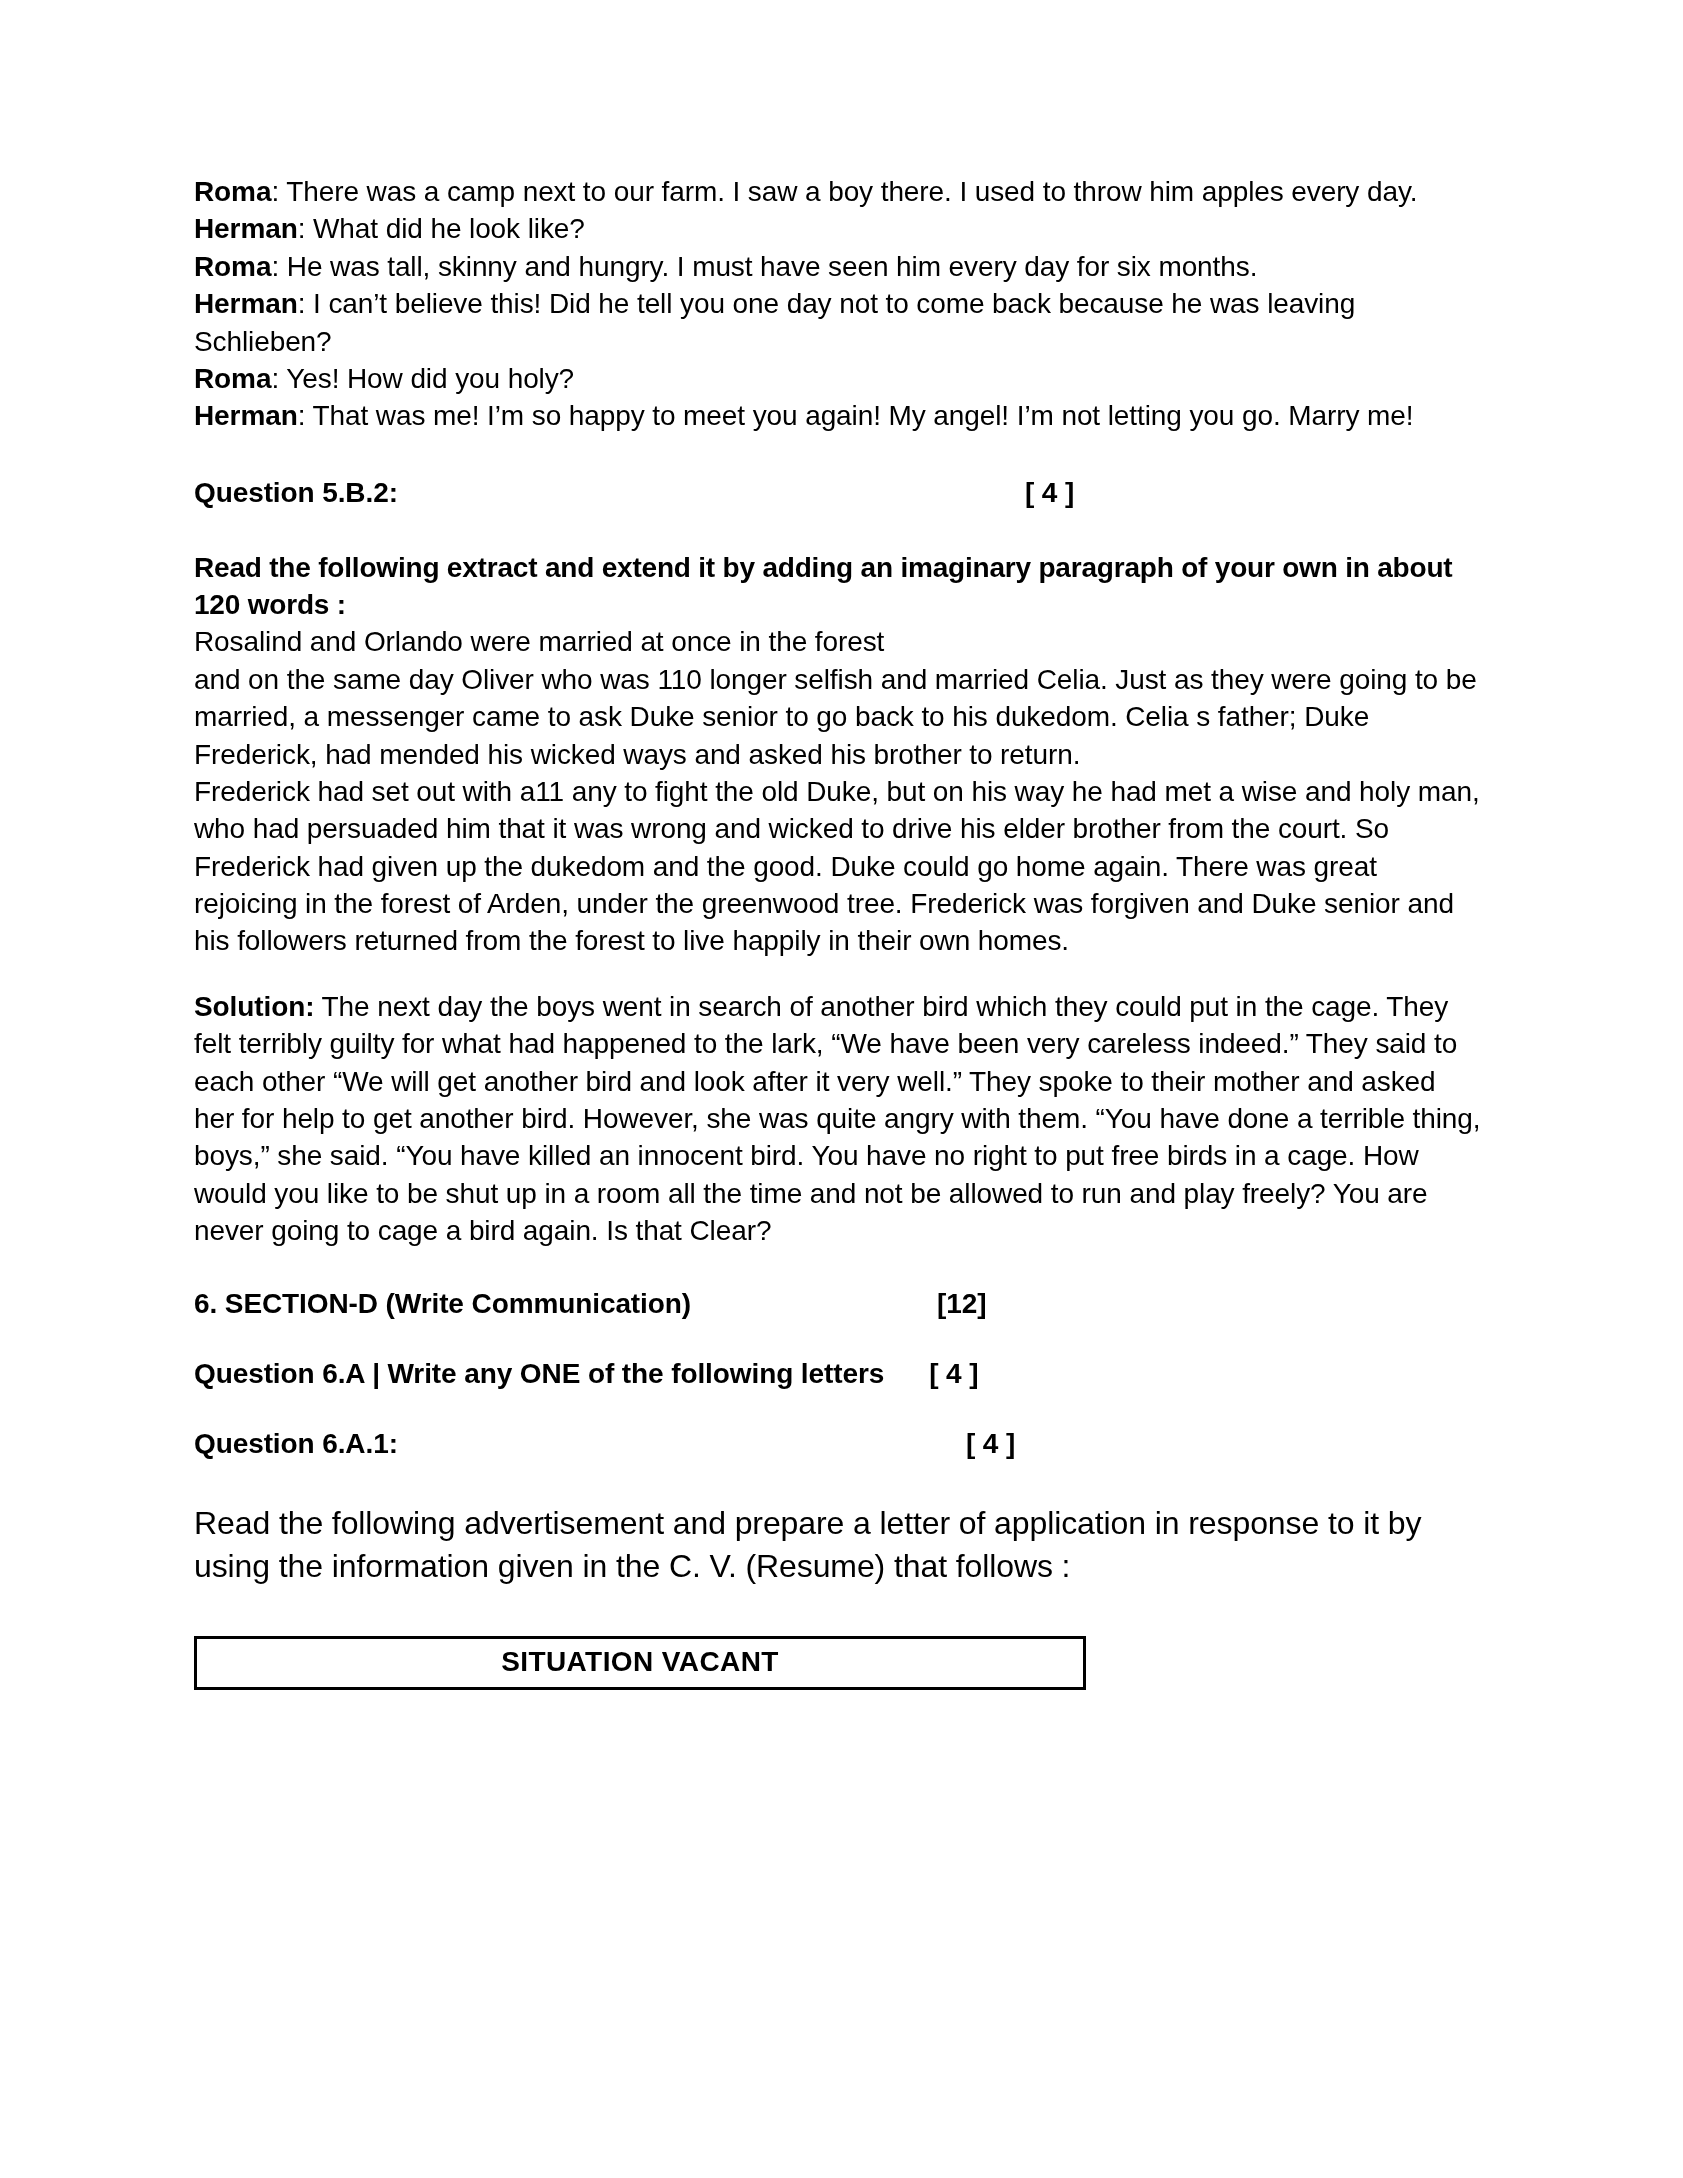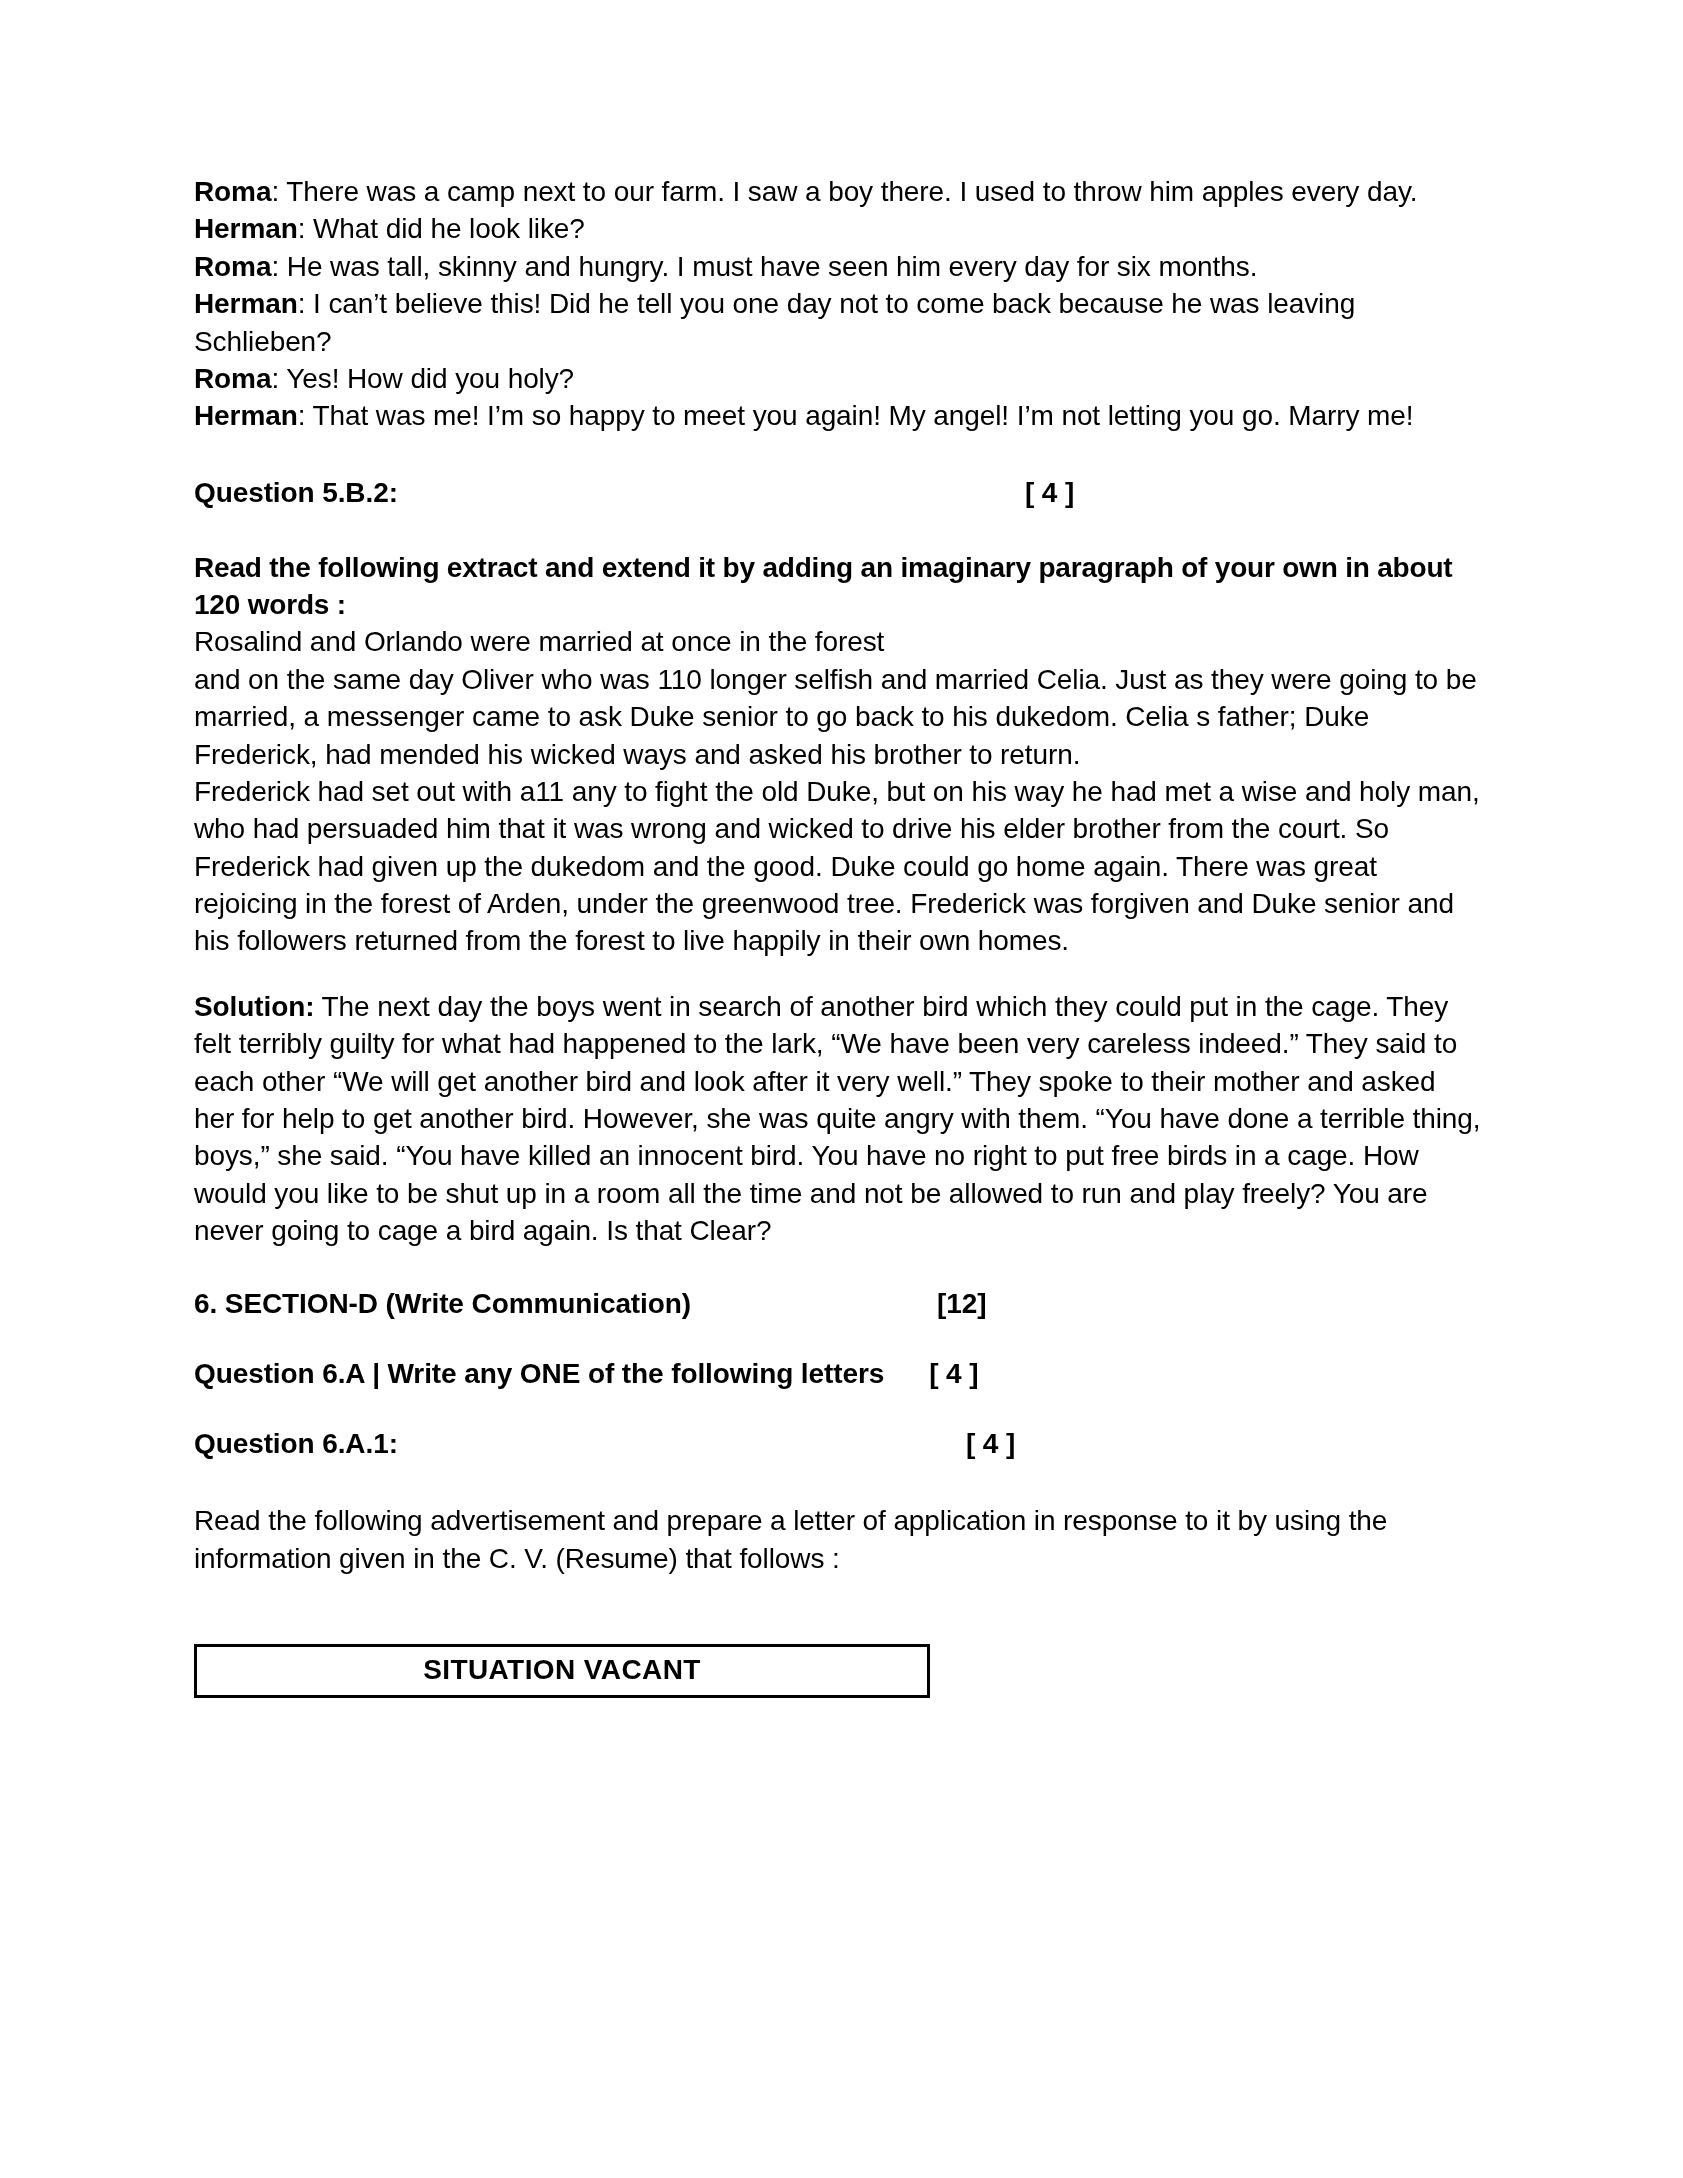--- a/index.html
+++ b/index.html
@@ -73,30 +73,30 @@
   .sec-d { margin-top: 39px; }
   .sec-d .marks { margin-left: 213px; }
 
   .q-6a { margin-top: 38px; }
   .q-6a .marks { margin-left: 12px; }
 
   .q-6a1 { margin-top: 38px; }
   .q-6a1 .marks { margin-left: 535px; }
 
   .advt {
-    font-size: 28px;
+    font-size: 32px;
     line-height: 1.335;
     margin-top: 42px;
     letter-spacing: -0.1px;
   }
   .advt p { margin: 0; }
 
   .vacant-box {
-    margin-top: 67px;
-    width: 736px;
+    margin-top: 48px;
+    width: 892px;
     border: 3px solid #000000;
     box-sizing: border-box;
     text-align: center;
     padding: 7px 0 9px 0;
   }
   .vacant-box .vacant-title {
     font-size: 28px;
     font-weight: bold;
     letter-spacing: 0.4px;
   }

